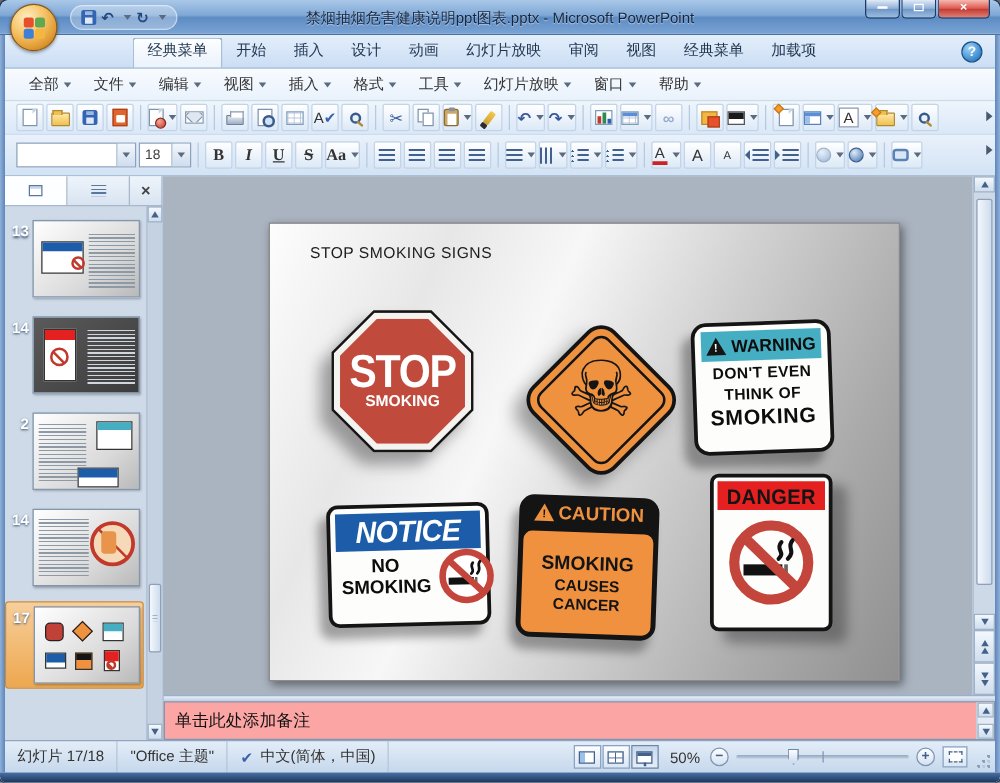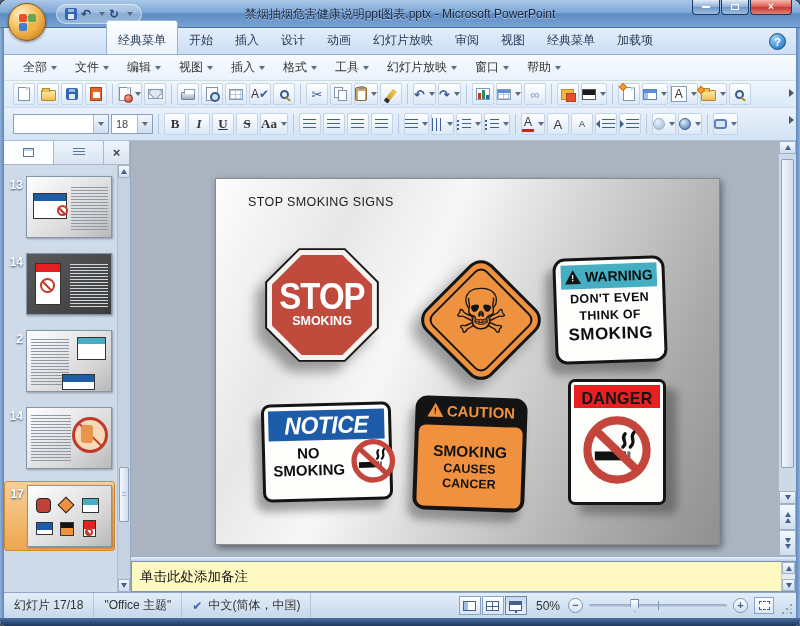--- a/index.html
+++ b/index.html
@@ -18,21 +18,21 @@
 .ologo{width:17px;height:17px;display:grid;grid-template-columns:1fr 1fr;grid-template-rows:1fr 1fr;gap:1px}
 .ologo b{border-radius:2px}
 .ologo .c1{background:#e8502d}.ologo .c2{background:#61a951}.ologo .c3{background:#3f7fd4}.ologo .c4{background:#f4b63f}
 .qat{position:absolute;left:56px;top:4px;height:20px;display:flex;align-items:center;gap:4px;background:rgba(255,255,255,.28);border:1px solid rgba(255,255,255,.5);border-radius:10px;padding:0 8px;z-index:6}
 .qat .g{font-size:12px;font-weight:bold;color:#24477c;line-height:1}
 .ifl{width:12px;height:12px;background:#3465b5;border-radius:2px;position:relative}
 .ifl:after{content:"";position:absolute;left:3px;bottom:1px;width:6px;height:5px;background:#dfe8f4}
 .ifl:before{content:"";position:absolute;left:3px;top:1px;width:6px;height:3px;background:#9db9dd}
 
 .tabrow{position:absolute;left:4px;right:4px;top:28px;height:27px;background:linear-gradient(#e4eefb,#cbdef4);border-bottom:1px solid #96b0cf;display:flex;align-items:flex-end;padding-left:102px}
-.tab{font-size:12px;color:#1f3450;padding:11px 11px 5px;white-space:nowrap;cursor:default}
+.tab{font-size:12px;color:#1f3450;padding:1px 11px 5px;white-space:nowrap;cursor:default}
 .tab.active{background:linear-gradient(#fdfeff,#eaf2fb);border:1px solid #96b0cf;border-bottom:none;border-radius:3px 3px 0 0}
 .help{position:absolute;right:10px;top:5px;width:17px;height:17px;border-radius:50%;background:radial-gradient(circle at 35% 30%,#9fd4f5,#3e8ed0 65%,#1f5fa0);border:1px solid #1b4f86;color:#fff;font-size:11px;font-weight:bold;text-align:center;line-height:16px}
 
 .menurow{position:absolute;left:4px;right:4px;top:55px;height:26px;background:linear-gradient(#f8fbff,#e9f2fc);border-bottom:1px solid #cdd} 
 .menurow{display:flex;align-items:center;padding:0 12px;gap:4px}
 .mi{display:flex;align-items:center;font-size:12px;color:#333;padding:3px 7px;cursor:default}
 .ca{width:0;height:0;border-left:3px solid transparent;border-right:3px solid transparent;border-top:4px solid #5b6b80;margin-left:4px}
 
 .tb{position:absolute;left:4px;right:4px;display:flex;align-items:center;padding:0 8px}
 .tb1{top:81px;height:27px;background:linear-gradient(#eef5fd,#dae8f7);border-bottom:1px solid #cddcee}
@@ -176,21 +176,21 @@
 .dhead{background:#e42020;height:23px;display:flex;align-items:flex-end;justify-content:center}
 .dt{font-size:16px;font-weight:800;color:#141414;transform:scaleY(1.05);letter-spacing:.3px}
 .dbody{display:flex;align-items:center;justify-content:center;padding-top:5px}
 .dbody svg{width:74px;height:74px}
 
 .mscroll{position:absolute;left:778px;top:141px;width:18px;height:415px;background:#cdd9e7;border-left:1px solid #a9bacd}
 .mthumb{position:absolute;left:2px;right:2px;top:18px;bottom:88px;background:linear-gradient(90deg,#f4f8fc,#cddcee);border:1px solid #8fa0b8;border-radius:2px}
 .dbl{display:flex;flex-direction:column;align-items:center;justify-content:center;gap:1px}
 
 .splitter{position:absolute;left:131px;right:4px;top:556px;height:5px;background:linear-gradient(#eaf1f9,#b9cde5);border-top:1px solid #9ab0ca}
-.notes{position:absolute;left:131px;right:4px;top:561px;height:31px;background:#fef9c3;border:1px solid #8296ad}
+.notes{position:absolute;left:131px;right:4px;top:561px;height:31px;background:#fca5a5;border:1px solid #8296ad}
 .notes-text{position:absolute;left:8px;top:6px;font-size:13.5px;color:#111}
 .nscroll{position:absolute;right:0;top:0;bottom:0;width:14px;background:#e3ebf4;border-left:1px solid #b9c8da}
 
 .status{position:absolute;left:4px;right:4px;top:592px;height:26px;background:linear-gradient(#e3edf8,#c6d8ec);border-top:1px solid #8ea6c4;display:flex;align-items:center;font-size:12px;color:#333}
 .scell{padding:0 10px;height:100%;display:flex;align-items:center;gap:6px;border-right:1px solid #b3c5da;white-space:nowrap}
 .chk{color:#3a62a8;font-size:12px}
 .sspacer{flex:1}
 .vbtn{width:22px;height:19px;border:1px solid #8aa3c0;background:linear-gradient(#fdfeff,#d8e6f4);display:flex;align-items:center;justify-content:center;margin-right:1px}
 .vbtn.pressed{background:linear-gradient(#c8d9ec,#e4eefa);border-color:#6f87a3}
 .vi1{width:13px;height:10px;border:1px solid #44618c;background:linear-gradient(90deg,#9cc0ea 4px,#fff 4px)}

